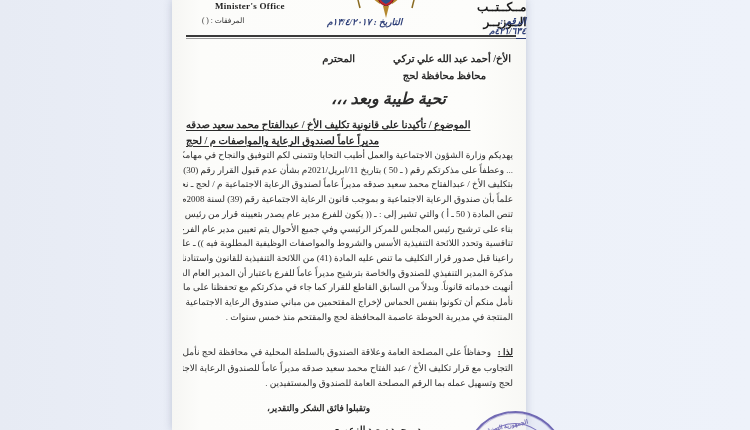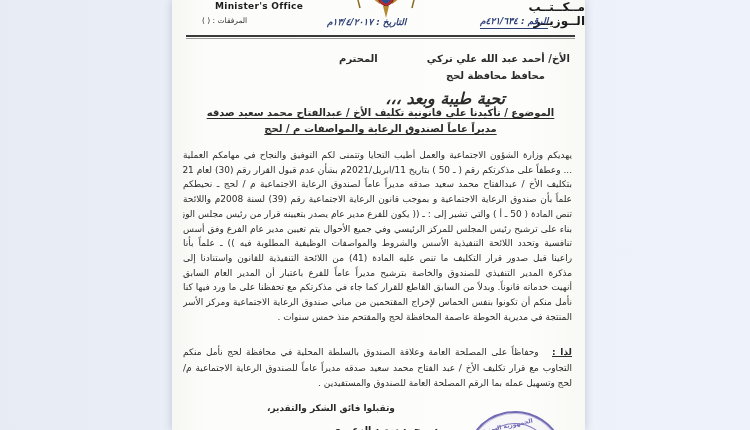--- a/index.html
+++ b/index.html
@@ -2,41 +2,41 @@
 <html lang="ar"><head>
 <meta charset="utf-8">
 <style>
   html,body{margin:0;padding:0;}
   body{
     width:750px;height:430px;overflow:hidden;position:relative;
     background:linear-gradient(90deg,#e7ebf4 0%,#eaeef7 25%,#edf1f9 70%,#eef2fa 100%);
     font-family:"DejaVu Sans","Liberation Sans",sans-serif;
   }
   .paper{
-    position:absolute;left:172px;top:0;width:413px;height:430px;
+    position:absolute;left:172px;top:0;width:354px;height:430px;
     background:linear-gradient(90deg,#f6f6f3 0%,#fcfcfa 8%,#fdfdfb 85%,#f8f8f5 100%);
     box-shadow:0 0 8px rgba(60,70,110,.25);
-    direction:rtl;color:#2b2b2b;
+    direction:rtl;color:#2b2b2b;font-family:Liberation Serif, serif;
   }
   .abs{position:absolute;}
   
   .office-en{font-size:9px;font-weight:bold;color:#1e1e1e;letter-spacing:.3px;direction:ltr;}
   .attachments{font-size:7.5px;color:#333;}
   .office-ar{font-size:12px;font-weight:bold;color:#1a1a1a;letter-spacing:.5px;}
   .hand{color:#2e3f78;font-size:9px;font-style:italic;font-weight:bold;letter-spacing:.4px;}
   .num-underline{border-bottom:1.4px solid #2e3f78;padding-bottom:2px;}
   .rule{position:absolute;left:14px;right:10px;top:35px;border-top:2px solid #3a3a3a;}
   .rule2{position:absolute;left:14px;right:10px;top:38px;border-top:.5px solid #9a9a9a;}
   
   .addr-line{display:flex;direction:rtl;font-size:10px;font-weight:bold;}
-  .addr-honorific{margin-right:49px;}
+  .addr-honorific{margin-right:38px;}
   .addr-title{font-size:10px;font-weight:bold;}
   .greeting{font-size:16px;font-weight:bold;font-style:italic;letter-spacing:.3px;}
   
-  .subject{font-size:10px;font-weight:bold;text-align:center;text-decoration:underline;text-underline-offset:2px;}
+  .subject{font-size:10px;font-weight:bold;text-align:left;text-decoration:underline;text-underline-offset:2px;margin-top:12px;}
   
   .body-block{right:13px;left:11px;font-size:9px;line-height:14.7px;}
   .body-line{text-align:justify;text-align-last:justify;white-space:nowrap;overflow:hidden;}
   .body-line.last{text-align-last:right;}
   .p2-block{right:13px;left:11px;font-size:9px;line-height:15.6px;}
   .p2-label{font-weight:bold;text-decoration:underline;}
   .closing{font-size:9px;font-weight:bold;}
   .sig-name{font-size:9.5px;font-weight:bold;color:#222;}
   
   .emblem{overflow:visible;}

